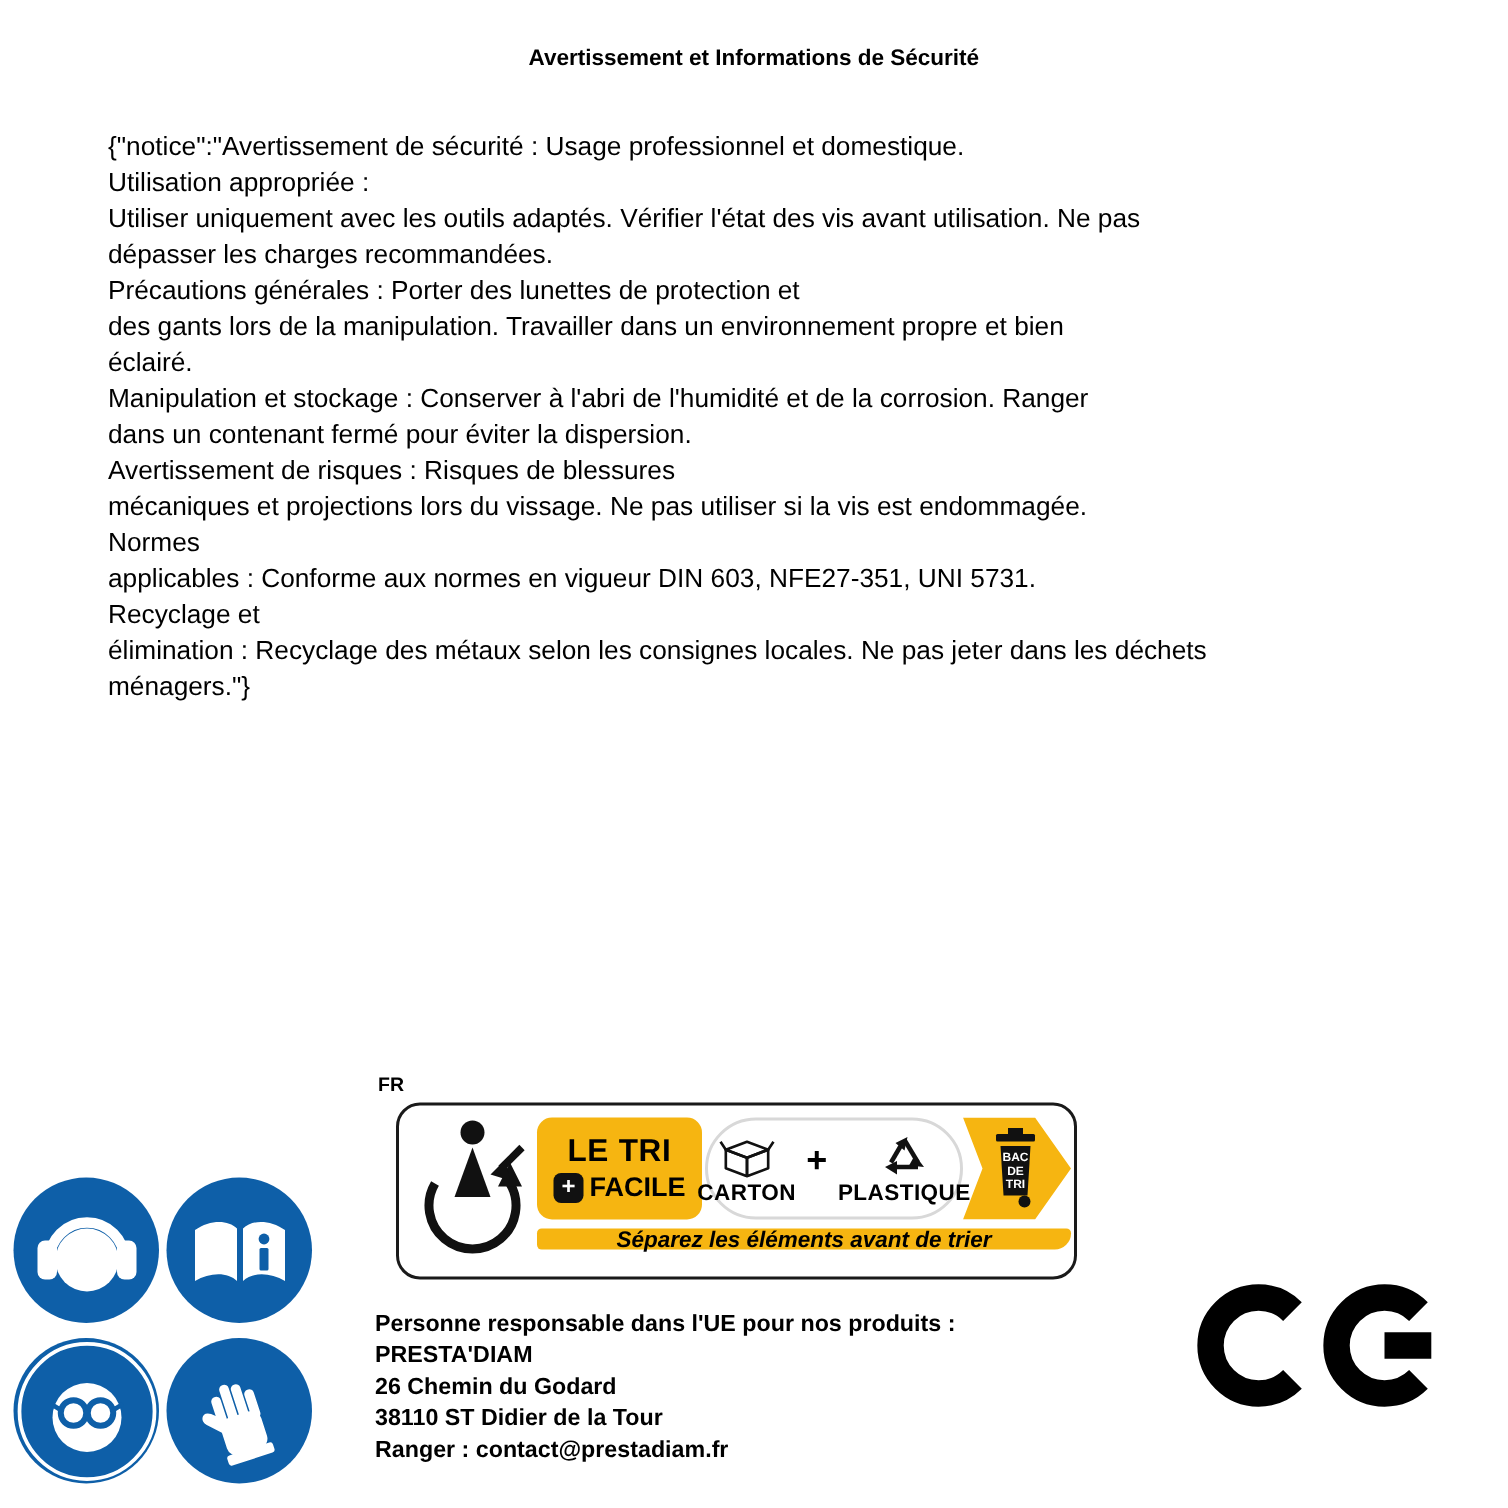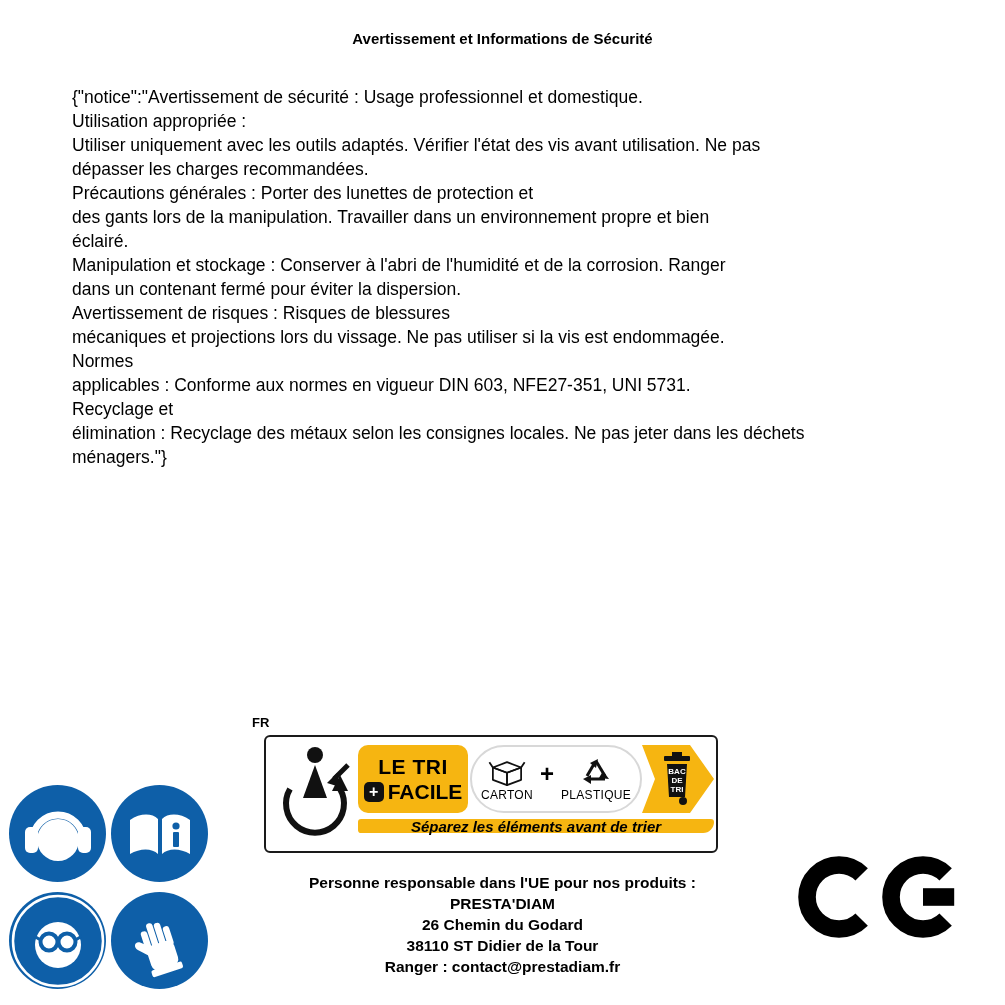--- a/index.html
+++ b/index.html
@@ -24,55 +24,55 @@
   }
   .m-icon {
     width:97px; height:97px; border-radius:50%;
     background:#0e5fa8; display:flex; align-items:center; justify-content:center;
   }
   .m-icon svg { width:96px; height:96px; }
   
   .fr-tag { position:absolute; left:252px; top:715px; font-size:13px; font-weight:bold; }
   .tri-box {
     position:absolute; left:264px; top:735px; width:454px; height:118px;
-    border:2px solid #1a1a1a; border-radius:6px; background:#fff;
+    border:2px solid #1a1a1a; border-radius:16px; background:#fff;
   }
   .triman { position:absolute; left:8px; top:4px; width:82px; height:106px; }
   .letri {
     position:absolute; left:92px; top:8px; width:110px; height:68px;
     background:#f6b511; border-radius:10px;
     display:flex; flex-direction:column; align-items:center; justify-content:center; gap:1px;
   }
   .letri-line1 { font-size:21px; font-weight:bold; letter-spacing:0.5px; }
   .letri-line2 { display:flex; align-items:center; gap:4px; }
   .plus-badge {
     width:20px; height:20px; background:#111; color:#fff; border-radius:5px;
     display:flex; align-items:center; justify-content:center;
     font-size:16px; font-weight:bold; line-height:1;
   }
-  .facile { font-size:21px; font-weight:bold; }
+  .facile { font-size:18px; font-weight:bold; }
   .capsule {
     position:absolute; left:204px; top:8px; width:172px; height:68px;
     border:2px solid #d8d8d8; border-radius:34px; background:#fff;
     display:flex; align-items:center; justify-content:center; gap:7px;
   }
   .mat { display:flex; flex-direction:column; align-items:center; gap:2px; }
-  .mat-label { font-size:12px; font-weight:normal; letter-spacing:0.3px; }
+  .mat-label { font-size:15px; font-weight:bold; letter-spacing:0.3px; }
   .big-plus { font-size:24px; font-weight:bold; margin-top:-10px; }
   .chevron { position:absolute; left:376px; top:8px; width:72px; height:68px; }
   .strip {
     position:absolute; left:92px; top:82px; width:356px; height:14px;
     background:#f6b511; border-radius:4px 4px 14px 4px;
     display:flex; align-items:center; justify-content:center;
     font-style:italic; font-weight:bold; font-size:15px;
   }
   
   .footer {
     position:absolute; left:250px; top:872px; width:505px;
-    text-align:center; font-size:15.5px; font-weight:bold; line-height:21px;
+    font-size:15.5px; font-weight:bold; line-height:21px;
   }
   .ce-mark { position:absolute; left:795px; top:853px; width:172px; }
 </style>
 </head>
 <body>
 
 <div class="page">
 
   <div class="title">Avertissement et Informations de Sécurité</div>
 

